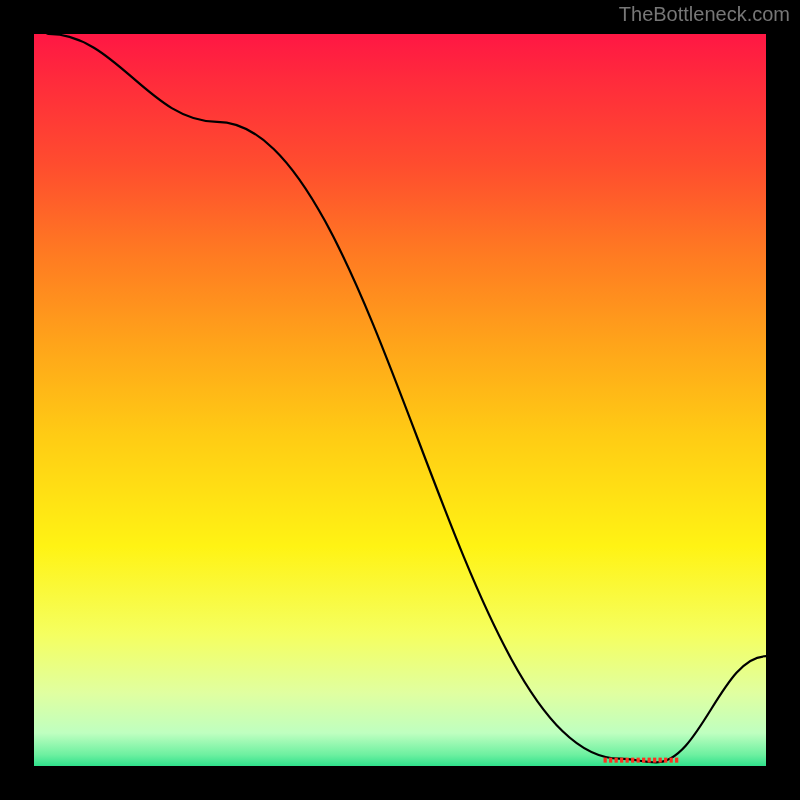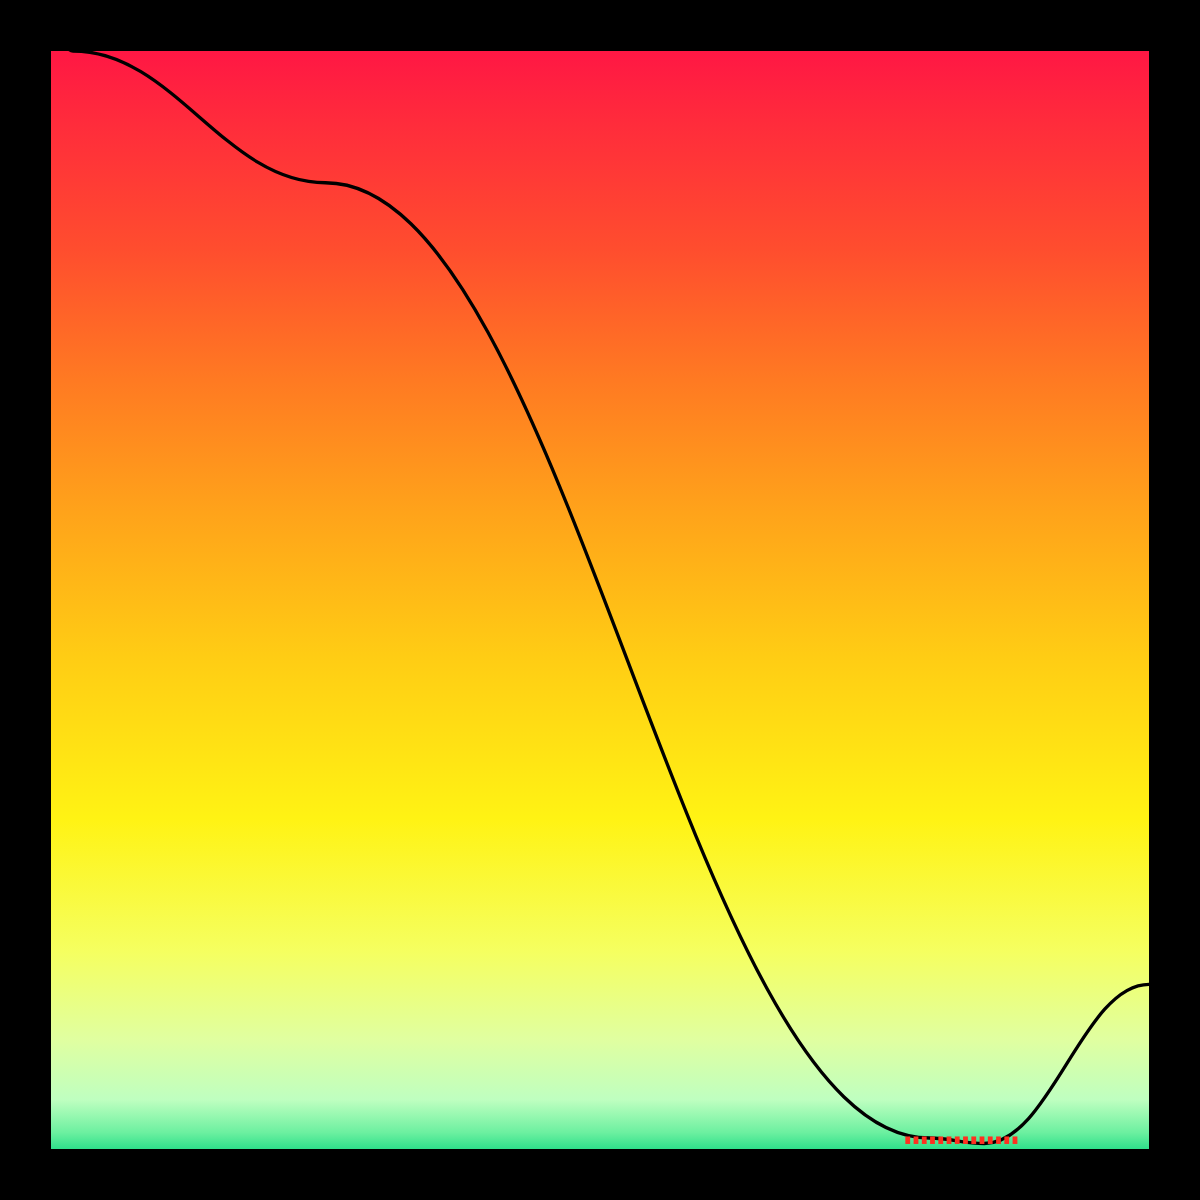--- a/index.html
+++ b/index.html
@@ -30,20 +30,21 @@
     left: 30px;
     top: 30px;
     width: 740px;
     height: 740px;
   }
 </style>
 </head>
 <body>
 <div class="container">
 
+  <div class="attribution">TheBottleneck.com</div>
 
   <svg class="plot" viewBox="0 0 740 740">
     <defs>
       <linearGradient id="bg-grad" x1="0" y1="0" x2="0" y2="1">
           <stop offset="0%" stop-color="#ff1744"></stop>
           <stop offset="6%" stop-color="#ff2a3c"></stop>
           <stop offset="18%" stop-color="#ff4d2e"></stop>
           <stop offset="30%" stop-color="#ff7a22"></stop>
           <stop offset="42%" stop-color="#ffa31a"></stop>
           <stop offset="55.00000000000001%" stop-color="#ffcc14"></stop>

